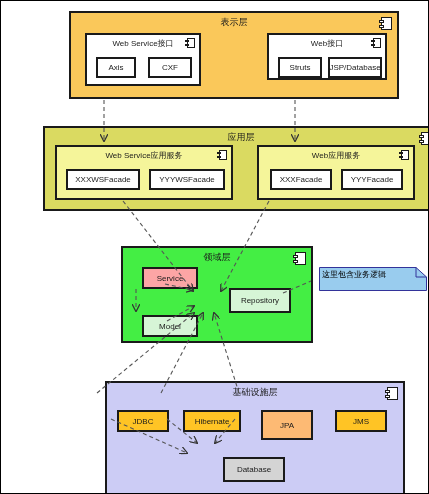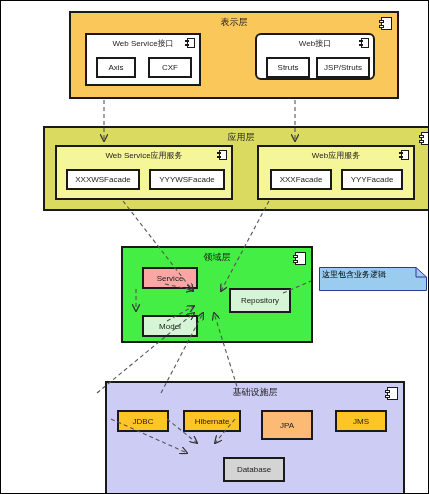--- a/index.html
+++ b/index.html
@@ -138,32 +138,32 @@
         <div class="tab t2" style="width:4px;height:2px;top:6px;"></div>
       </div>
       <div class="box" style="left:9px; top:22px; width:40px; height:21px; background:#ffffff;">
         <span>Axis</span>
       </div>
       <div class="box" style="left:61px; top:22px; width:44px; height:21px; background:#ffffff;">
         <span>CXF</span>
       </div>
     </div>
 
-    <div class="subpkg" style="left:184px; top:20px; width:120px; height:47px; background:#ffffff;border-radius:6px;">
+    <div class="subpkg" style="left:196px; top:20px; width:120px; height:47px; background:#ffffff;">
       <div class="subpkg-title">Web接口</div>
       <div class="pkg-icon" style="width:10px;height:10px;top:3px;right:4px;">
         <div class="body" style="left:2px;width:8px;height:10px;"></div>
         <div class="tab t1" style="width:4px;height:2px;top:2px;"></div>
         <div class="tab t2" style="width:4px;height:2px;top:6px;"></div>
       </div>
       <div class="box" style="left:9px; top:22px; width:44px; height:21px; background:#ffffff;">
         <span>Struts</span>
       </div>
       <div class="box" style="left:59px; top:22px; width:54px; height:21px; background:#ffffff;">
-        <span>JSP/Struts</span>
+        <span>JSP/Database</span>
       </div>
     </div>
   </div>
 
   <div class="layer" style="left:10px; top:125px; width:396px; height:85px; background:#dada61;">
     <div class="layer-title">应用层</div>
     <div class="pkg-icon">
       <div class="body"></div>
         <div class="tab t1"></div>
         <div class="tab t2"></div>

